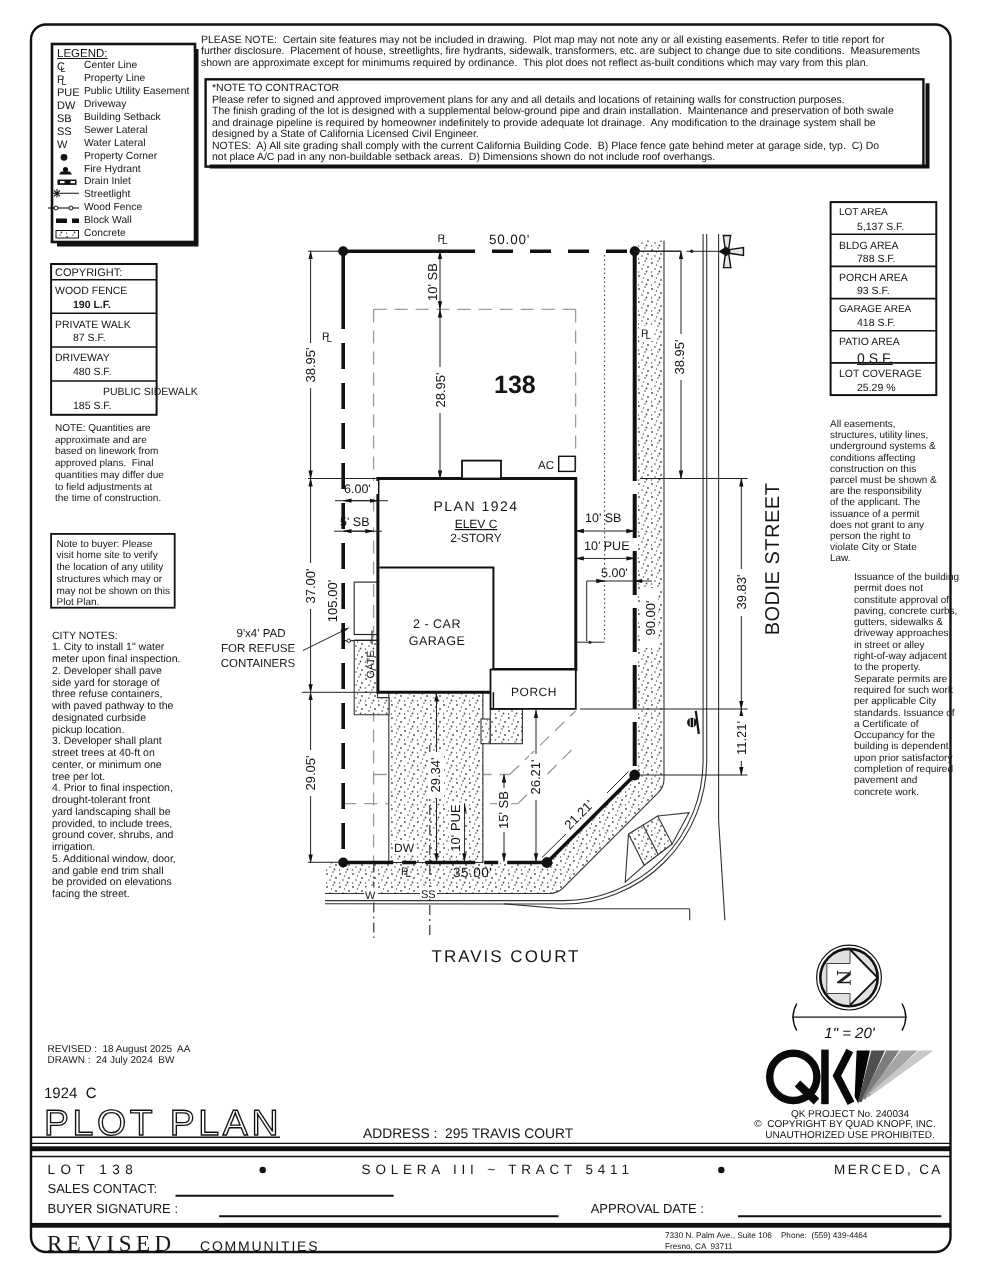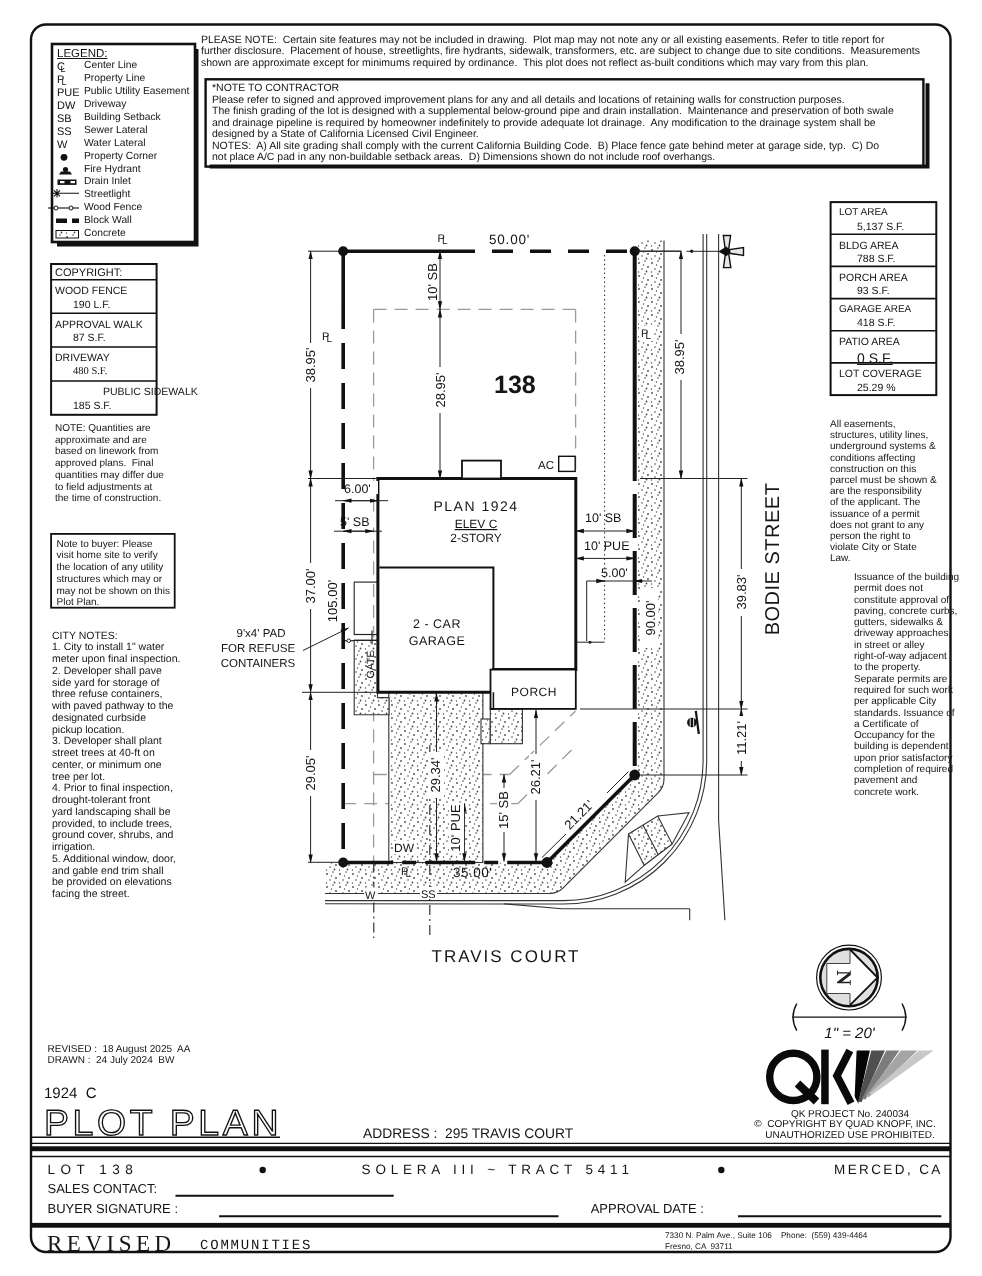--- a/index.html
+++ b/index.html
@@ -411,25 +411,25 @@
 <div class="t" style="left:212px;top:83.2px;font-size:10.5px;line-height:11.55px;">*NOTE TO CONTRACTOR
 Please refer to signed and approved improvement plans for any and all details and locations of retaining walls for construction purposes.
 The finish grading of the lot is designed with a supplemental below-ground pipe and drain installation.  Maintenance and preservation of both swale
 and drainage pipeline is required by homeowner indefinitely to provide adequate lot drainage.  Any modification to the drainage system shall be
 designed by a State of California Licensed Civil Engineer.
 NOTES:  A) All site grading shall comply with the current California Building Code.  B) Place fence gate behind meter at garage side, typ.  C) Do
 not place A/C pad in any non-buildable setback areas.  D) Dimensions shown do not include roof overhangs.</div>
 
 <div class="t" style="left:55px;top:266.5px;font-size:11px;">COPYRIGHT:</div>
 <div class="t" style="left:55px;top:285px;font-size:10.5px;">WOOD FENCE</div>
-<div class="t" style="left:73px;top:298.5px;font-size:10.5px;">190 L.F.</div>
-<div class="t" style="left:55px;top:318.5px;font-size:10.5px;">APPROVAL WALK</div>
+<div class="t" style="left:73px;top:298.5px;font-size:10.5px;font-weight:bold;">190 L.F.</div>
+<div class="t" style="left:55px;top:318.5px;font-size:10.5px;">PRIVATE WALK</div>
 <div class="t" style="left:73px;top:332px;font-size:10.5px;">87 S.F.</div>
 <div class="t" style="left:55px;top:352.3px;font-size:10.5px;">DRIVEWAY</div>
-<div class="t" style="left:73px;top:365.8px;font-size:10.5px;font-family:Liberation Serif, serif;">480 S.F.</div>
+<div class="t" style="left:73px;top:365.8px;font-size:10.5px;">480 S.F.</div>
 <div class="t" style="left:55px;top:386px;font-size:10.5px;padding-left:48px;">PUBLIC SIDEWALK</div>
 <div class="t" style="left:73px;top:399.5px;font-size:10.5px;">185 S.F.</div>
 
 <div class="t" style="left:55px;top:423px;font-size:10px;line-height:11.7px;">NOTE: Quantities are
 approximate and are
 based on linework from
 approved plans.  Final
 quantities may differ due
 to field adjustments at
 the time of construction.</div>
@@ -526,18 +526,18 @@
 <div class="t" style="left:361.6px;top:1161.8px;font-size:13.5px;letter-spacing:4.8px;">SOLERA III ~ TRACT 5411</div>
 <div class="t" style="left:834px;top:1161.8px;font-size:13.5px;letter-spacing:2.4px;">MERCED, CA</div>
 
 <div class="t" style="left:47.5px;top:1180.7px;font-size:13px;">SALES CONTACT:</div>
 
 <div class="t" style="left:47.5px;top:1201px;font-size:13px;">BUYER SIGNATURE :</div>
 
 <div class="t" style="left:590.7px;top:1201px;font-size:13px;">APPROVAL DATE :</div>
 
 <div class="t" style="left:47px;top:1230.5px;font-size:23px;letter-spacing:4.5px;font-family:'Liberation Serif',serif;">REVISED</div>
-<div class="t" style="left:200px;top:1237.7px;font-size:14px;letter-spacing:1.8px;font-family:Liberation Mono, monospace;">COMMUNITIES</div>
+<div class="t" style="left:200px;top:1237.7px;font-size:14px;letter-spacing:1.8px;font-family:Liberation Sans, sans-serif;">COMMUNITIES</div>
 
 <div class="t" style="left:665px;top:1231.2px;font-size:8.2px;">7330 N. Palm Ave., Suite 106&nbsp;&nbsp;&nbsp;&nbsp;Phone:  (559) 439-4464</div>
 <div class="t" style="left:665px;top:1242.2px;font-size:8.2px;">Fresno, CA  93711</div>
 
 </div>
 
 </body></html>

